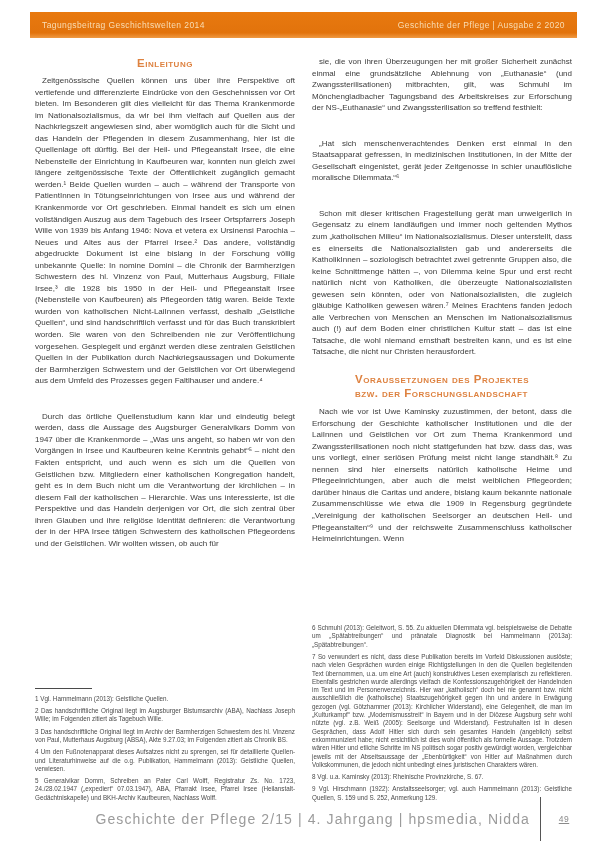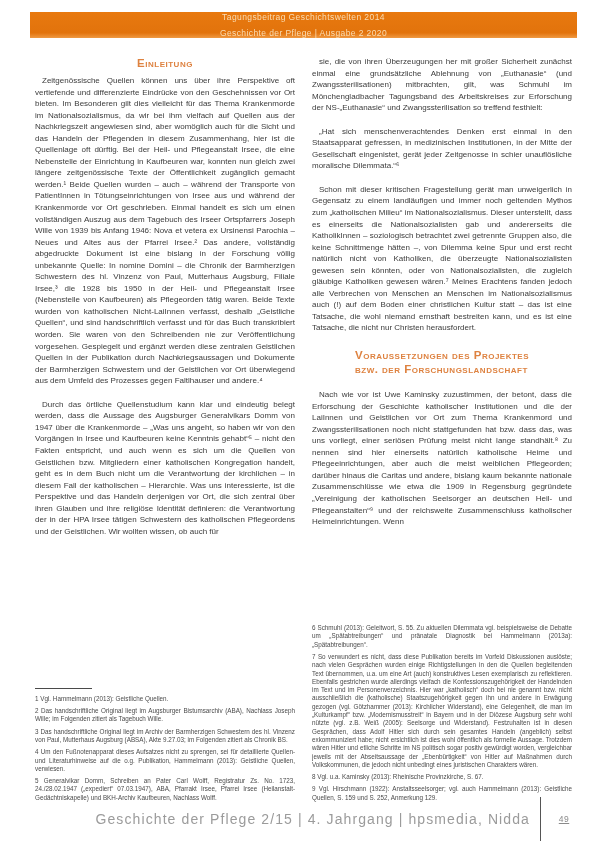--- a/index.html
+++ b/index.html
@@ -5,43 +5,43 @@
   html,body{margin:0;padding:0;background:#ffffff;}
   .page{
     position:relative;width:607px;height:853px;background:#ffffff;overflow:hidden;
     font-family:"Liberation Sans","DejaVu Sans",sans-serif;color:#3b3b3b;
   }
   
   .topbar{
     position:absolute;left:30px;top:12px;width:547px;height:26px;
     background:linear-gradient(#e8790f,#e2730c 80%,#ef9a43);
     display:flex;align-items:center;justify-content:space-between;
-    padding:0 12px;box-sizing:border-box;flex-direction:column;
+    padding:0 12px;box-sizing:border-box;
   }
   .topbar span{
     color:#f9ddb4;font-size:8.5px;letter-spacing:.4px;white-space:nowrap;
   }
   
   .columns{
     position:absolute;left:35px;top:56px;width:537px;height:746px;
     display:flex;gap:17px;overflow:hidden;
   }
   .col{
     flex:1 1 0;display:flex;flex-direction:column;overflow:hidden;
     font-size:8px;line-height:11.55px;text-align:justify;
     hyphens:auto;align-items:center;-webkit-hyphens:auto;
   }
   .col p{margin:0 0 0;text-indent:7px;}
-  .col p + p{margin-top:12px;}
+  .col p + p{margin-top:24px;}
   .heading{
     margin:0 0 5px;font-weight:bold;color:#de8240;
     font-variant-caps:small-caps;font-variant:small-caps;
     font-size:11.5px;line-height:14px;letter-spacing:.5px;text-align:left;
   }
-  .heading.mid{margin-top:14px;margin-bottom:13px;}
+  .heading.mid{margin-top:14px;margin-bottom:6px;}
   .heading .hl{display:block;}
   
   .footnotes{margin-top:auto;padding-top:6px;}
   .fnrule{width:57px;border-top:1.2px solid #4a4a4a;margin-bottom:6px;}
   .fn{
     font-size:6.3px;line-height:8.3px;color:#4a4a4a;text-align:justify;
     margin:0 0 4px;text-indent:0 !important;
   }
   .footnotes .fn + .fn{margin-top:4px;}
   

